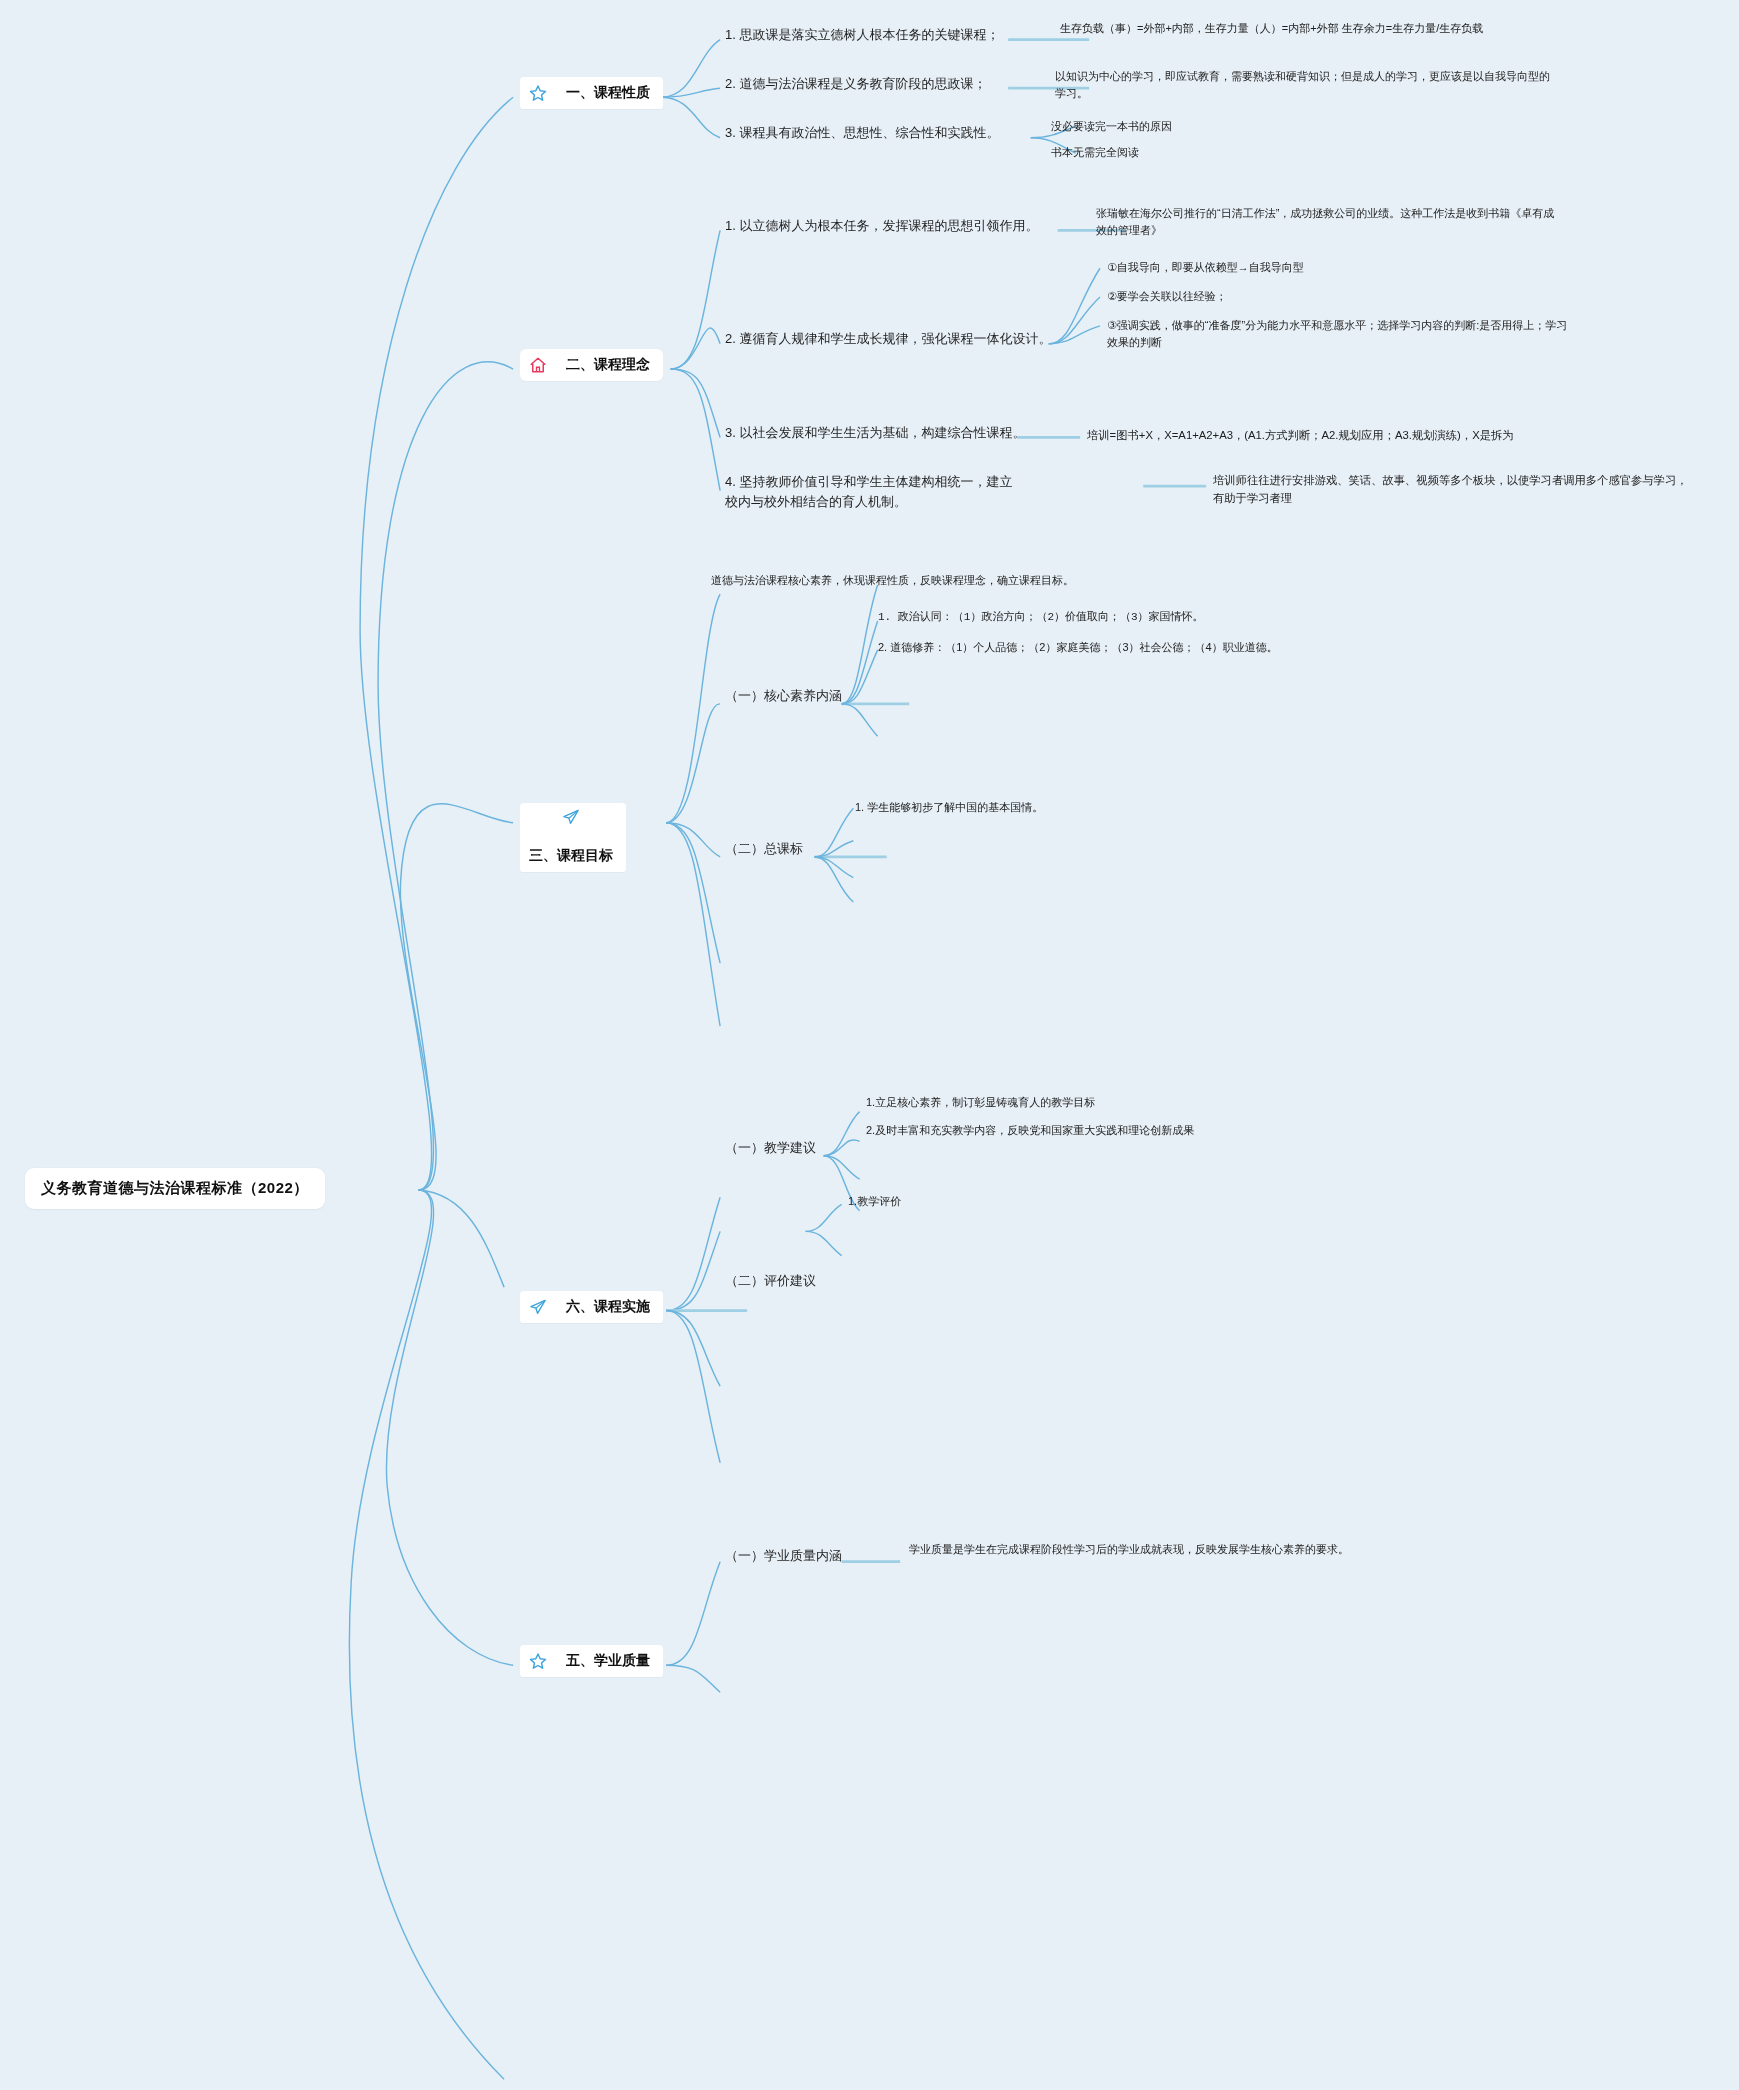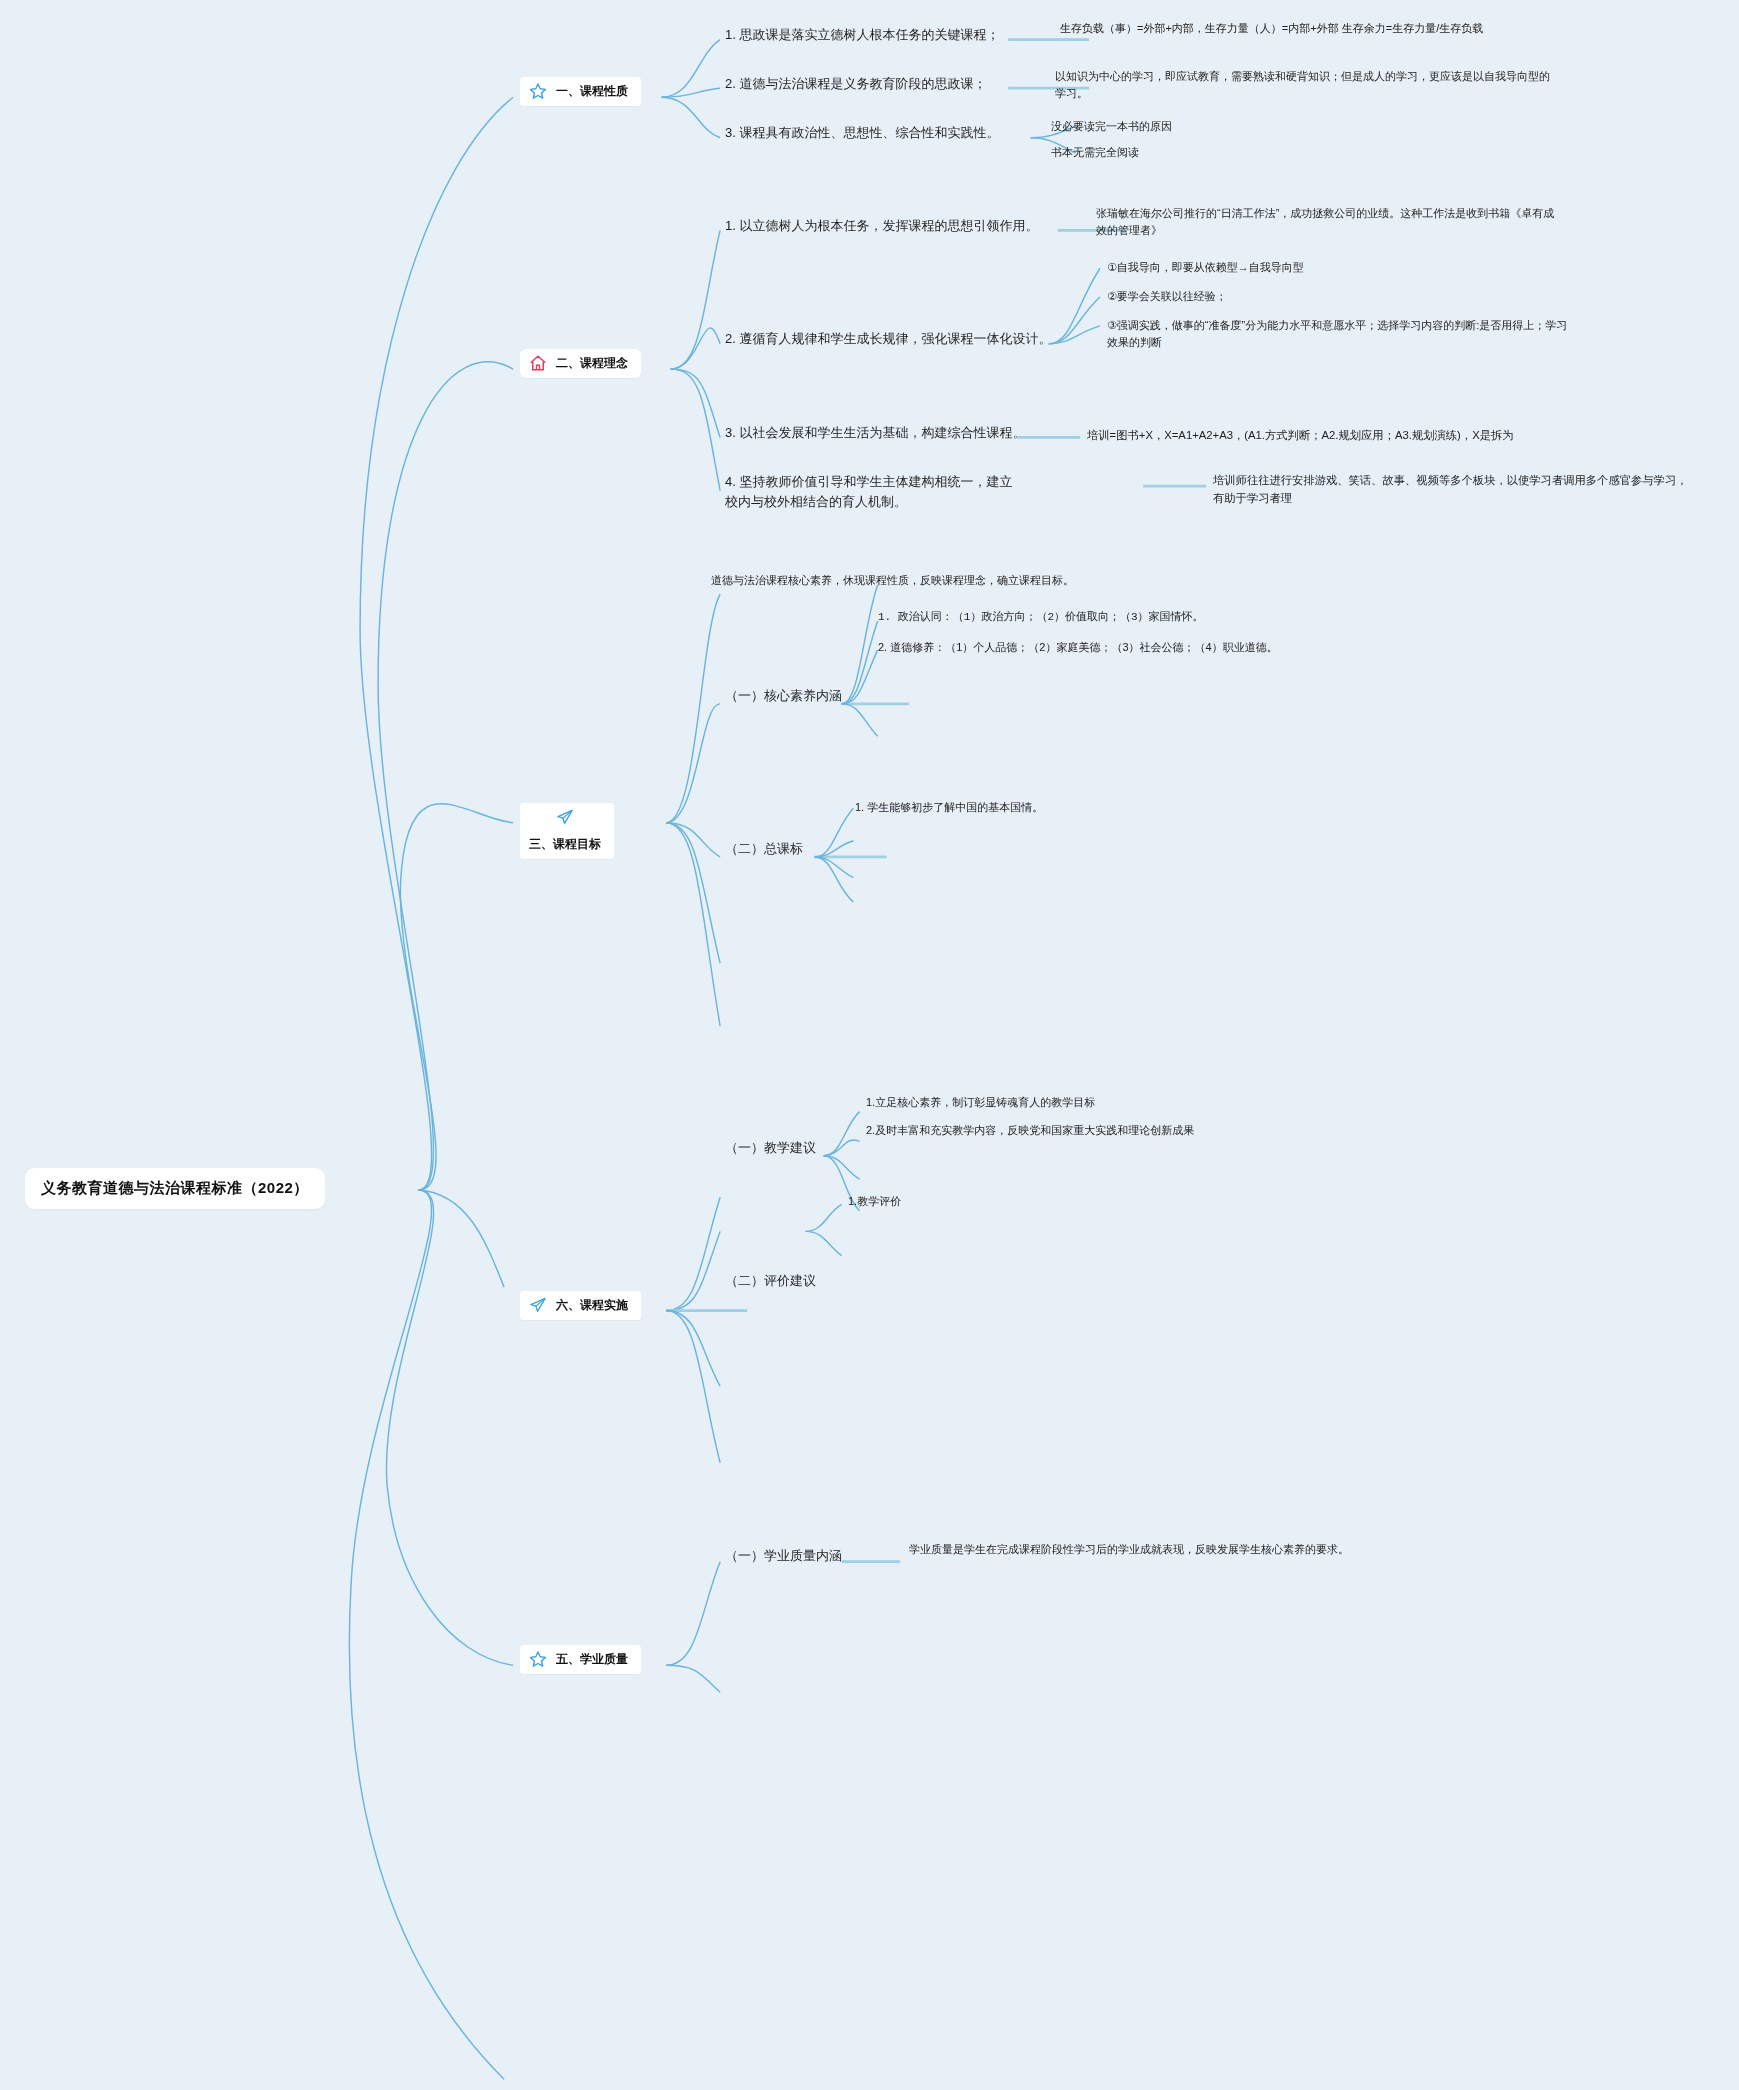--- a/index.html
+++ b/index.html
@@ -43,26 +43,26 @@
     color: #111;
     box-shadow: 0 0.9px 1.8px rgba(0,0,0,0.05);
     white-space: nowrap;
   }
 
   
   .chapter-node {
     background: #ffffff;
     border-radius: 3.6px;
     padding: 5.4px 12.6px 5.4px 9px;
-    font-size: 12px;
+    font-size: 14px;
     font-weight: bold;
     color: #111;
     display: flex;
     align-items: center;
-    gap: 9px;
+    gap: 19px;
     white-space: nowrap;
     box-shadow: 0 0.9px 0.9px rgba(0,0,0,0.03);
   }
   .chapter-node .ic { display: inline-flex; width: 18px; height: 18px; }
   .chapter-node .ic svg { width: 18px; height: 18px; }
 
   
   .sub-node {
     font-size: 13px;
     color: #1f1f1f;

